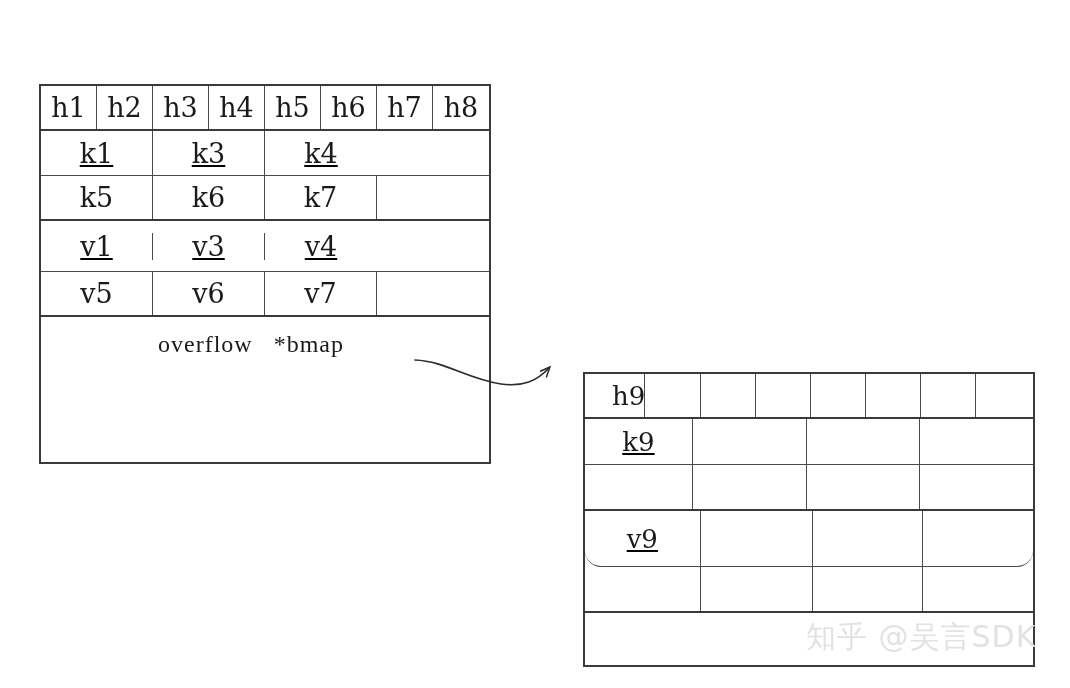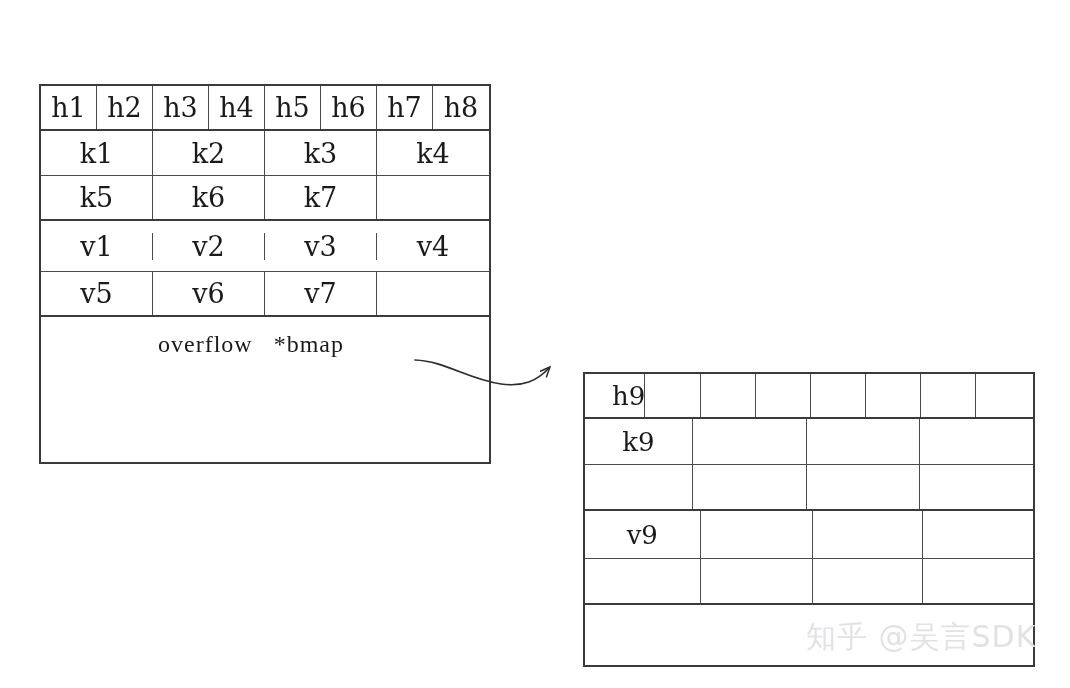--- a/index.html
+++ b/index.html
@@ -38,21 +38,21 @@
     border: 2px solid #3a3a3a;
     background: #ffffff;
   }
   .row {
     position: relative;
     box-sizing: border-box;
     display: flex;
     width: 100%;
   }
   .row.sep-bottom { border-bottom: 2px solid #3a3a3a; }
-  .row.sep-bottom-thin { border-bottom: 1.5px solid #4a4a4a; }
+  .row.sep-bottom-thin { border-bottom: 1.5px solid #4a4a4a; text-decoration: underline; }
 
   .cell {
     box-sizing: border-box;
     display: flex;
     align-items: center;
     justify-content: center;
     font-family: "DejaVu Serif", "Liberation Serif", serif;
     color: #1a1a1a;
     overflow: hidden;
     white-space: nowrap;
@@ -114,21 +114,21 @@
   #overflow-table .hrow .cell {
     font-size: 26px;
     line-height: 26px;
   }
   #overflow-table .hrow .cell.first {
     justify-content: flex-start;
     padding-left: 27px;
   }
   #overflow-table .krow { height: 46px; gap: 10px; }
   #overflow-table .krow .cell { font-size: 26px; line-height: 26px; }
-  #overflow-table .vrow-top { height: 48px; }
+  #overflow-table .vrow-top { height: 56px; border-radius: 16px; }
   #overflow-table .vrow-bot { height: 46px; }
   #overflow-table .vrow-top .cell,
   #overflow-table .vrow-bot .cell { font-size: 26px; line-height: 26px; }
   #overflow-table .overflow-row { height: 48px; }
 
   
   #connector {
     position: absolute;
     left: 405px;
     top: 337px;
@@ -164,34 +164,32 @@
       <div class="cell divider" style="width:12.5%">h3</div>
       <div class="cell divider" style="width:12.5%">h4</div>
       <div class="cell divider" style="width:12.5%">h5</div>
       <div class="cell divider" style="width:12.5%">h6</div>
       <div class="cell divider" style="width:12.5%">h7</div>
       <div class="cell nodiv" style="width:12.5%">h8</div>
     </div>
 
     <div class="row krow sep-bottom-thin">
       <div class="cell divider" style="width:25%">k1</div>
-      <div class="cell divider" style="width:25%">k2</div>
       <div class="cell divider" style="width:25%">k3</div>
       <div class="cell nodiv" style="width:25%">k4</div>
     </div>
 
     <div class="row krow sep-bottom">
       <div class="cell divider" style="width:25%">k5</div>
       <div class="cell divider" style="width:25%">k6</div>
       <div class="cell divider" style="width:25%">k7</div>
     </div>
 
     <div class="row vrow-top sep-bottom-thin">
       <div class="cell divider" style="width:25%">v1</div>
-      <div class="cell divider" style="width:25%">v2</div>
       <div class="cell divider" style="width:25%">v3</div>
       <div class="cell nodiv" style="width:25%">v4</div>
     </div>
 
     <div class="row vrow-bot sep-bottom">
       <div class="cell divider" style="width:25%">v5</div>
       <div class="cell divider" style="width:25%">v6</div>
       <div class="cell divider" style="width:25%">v7</div>
     </div>
 

